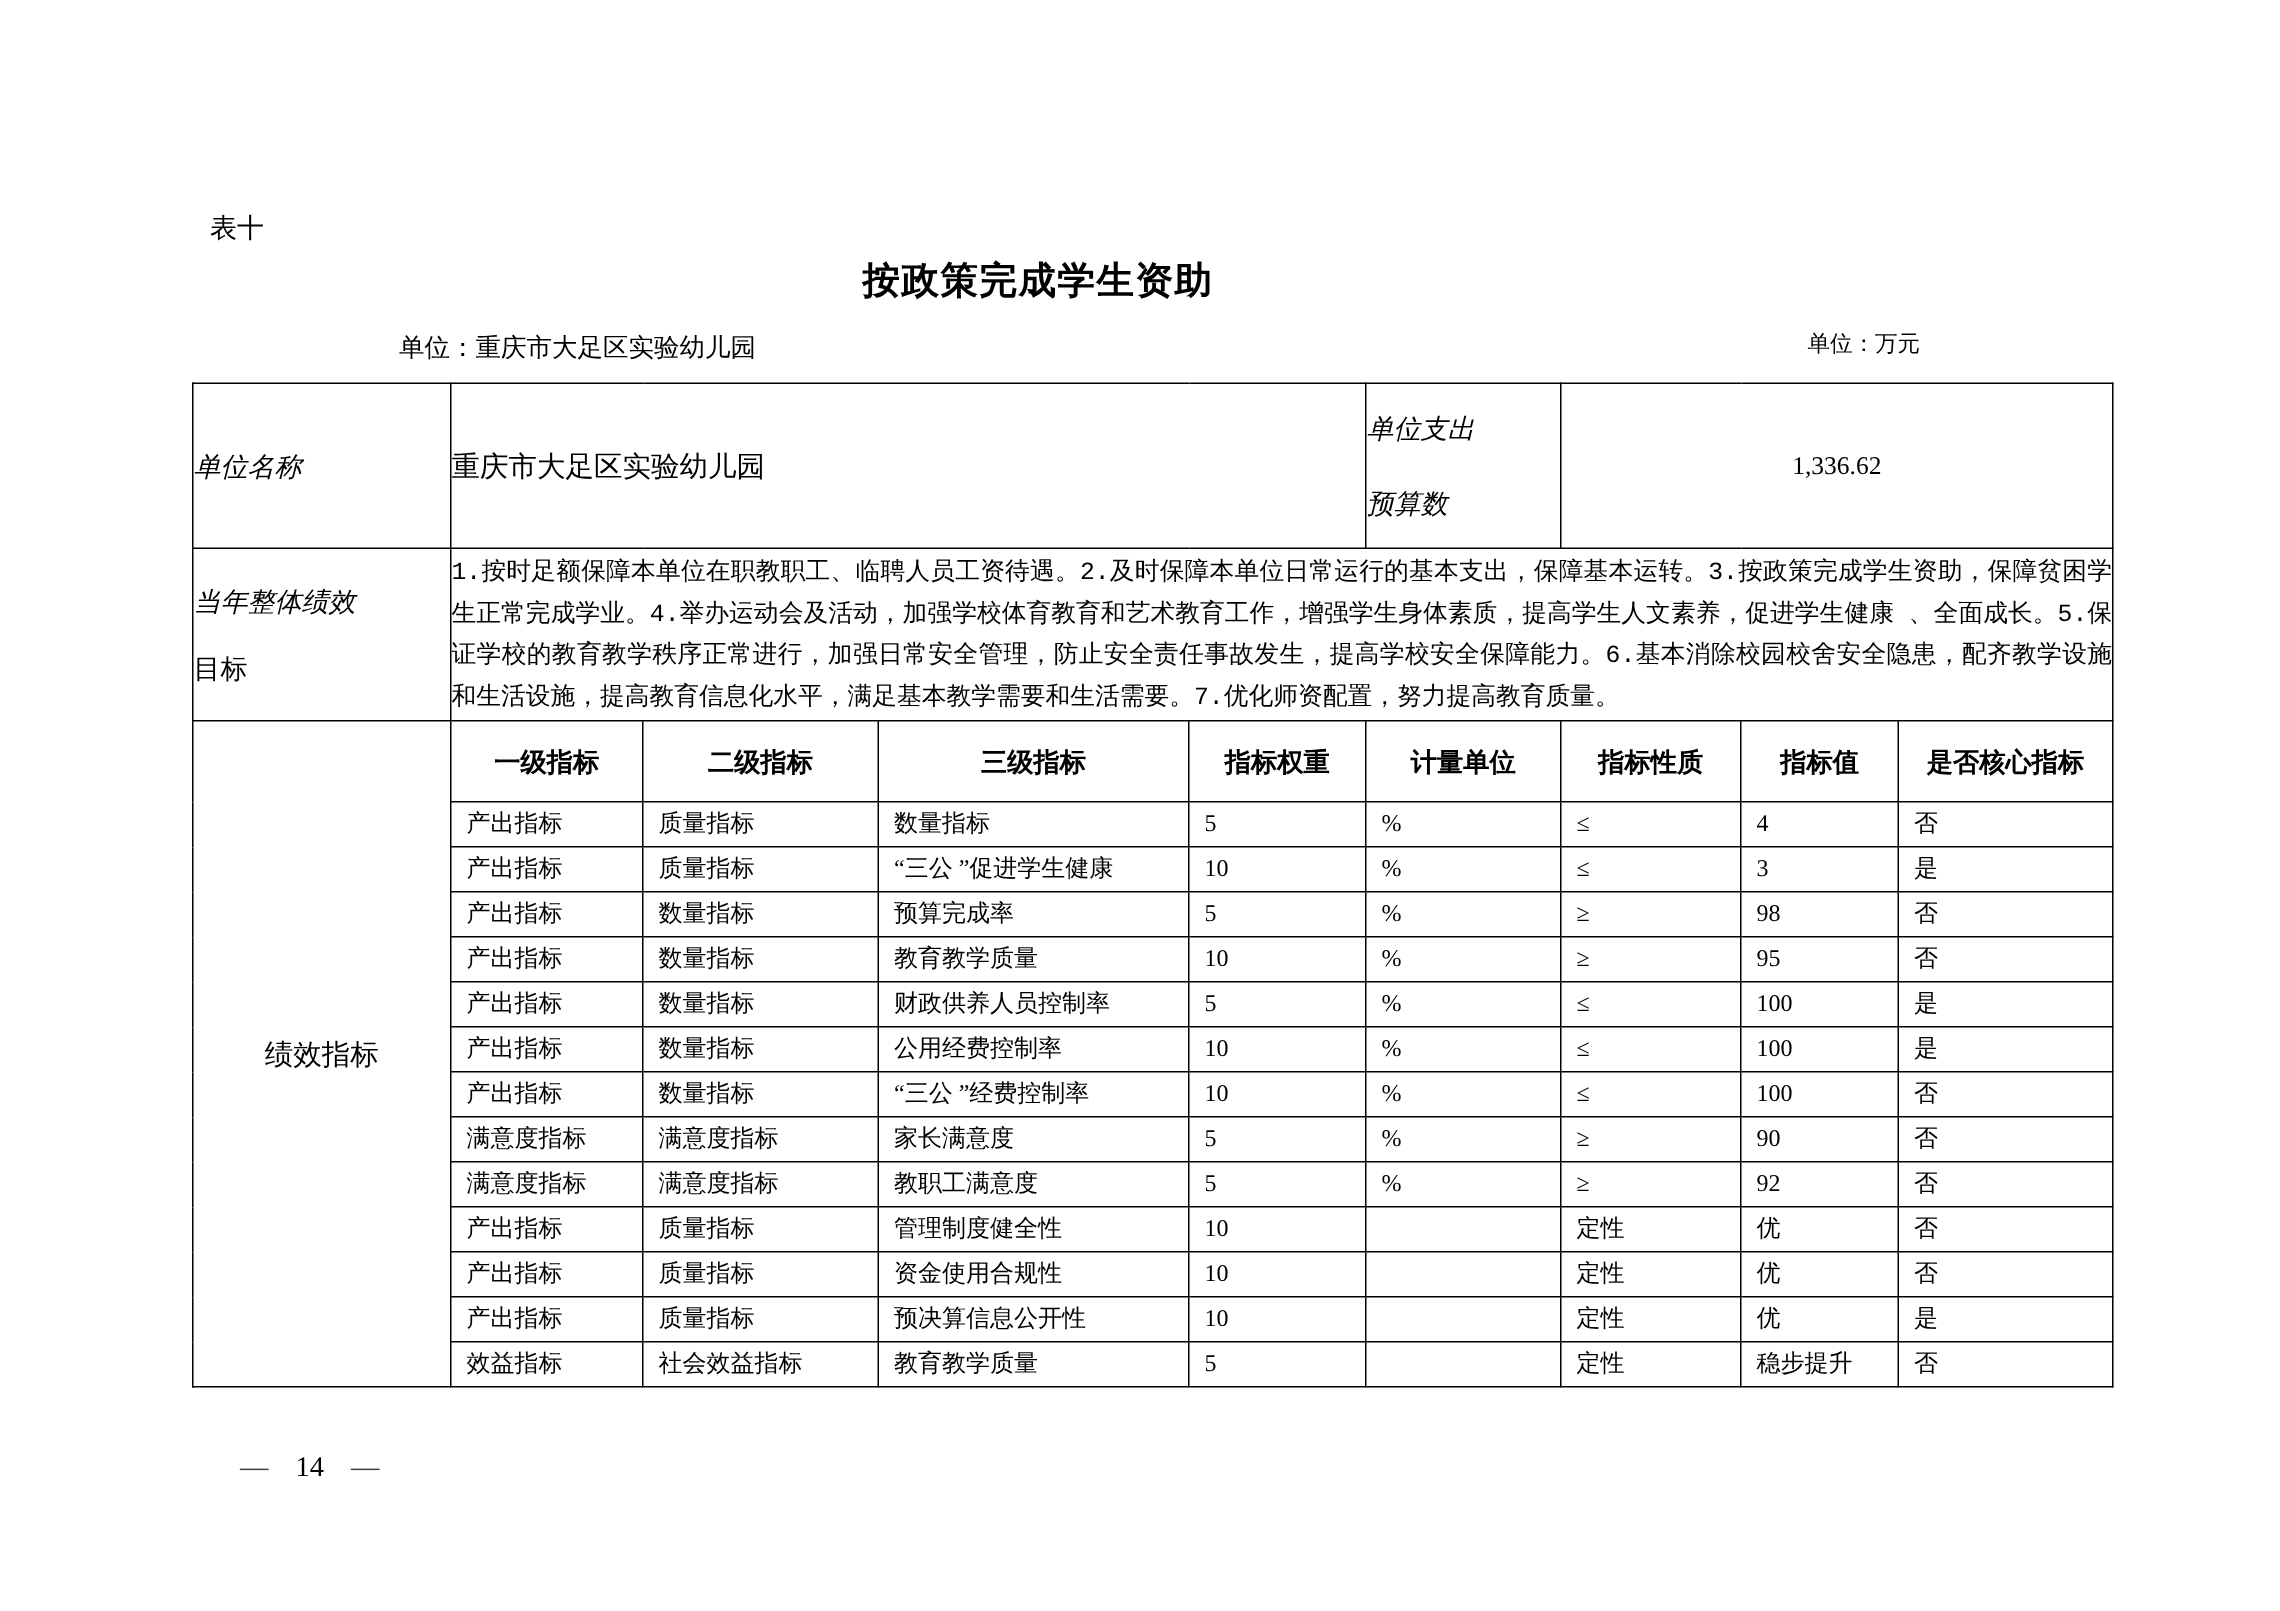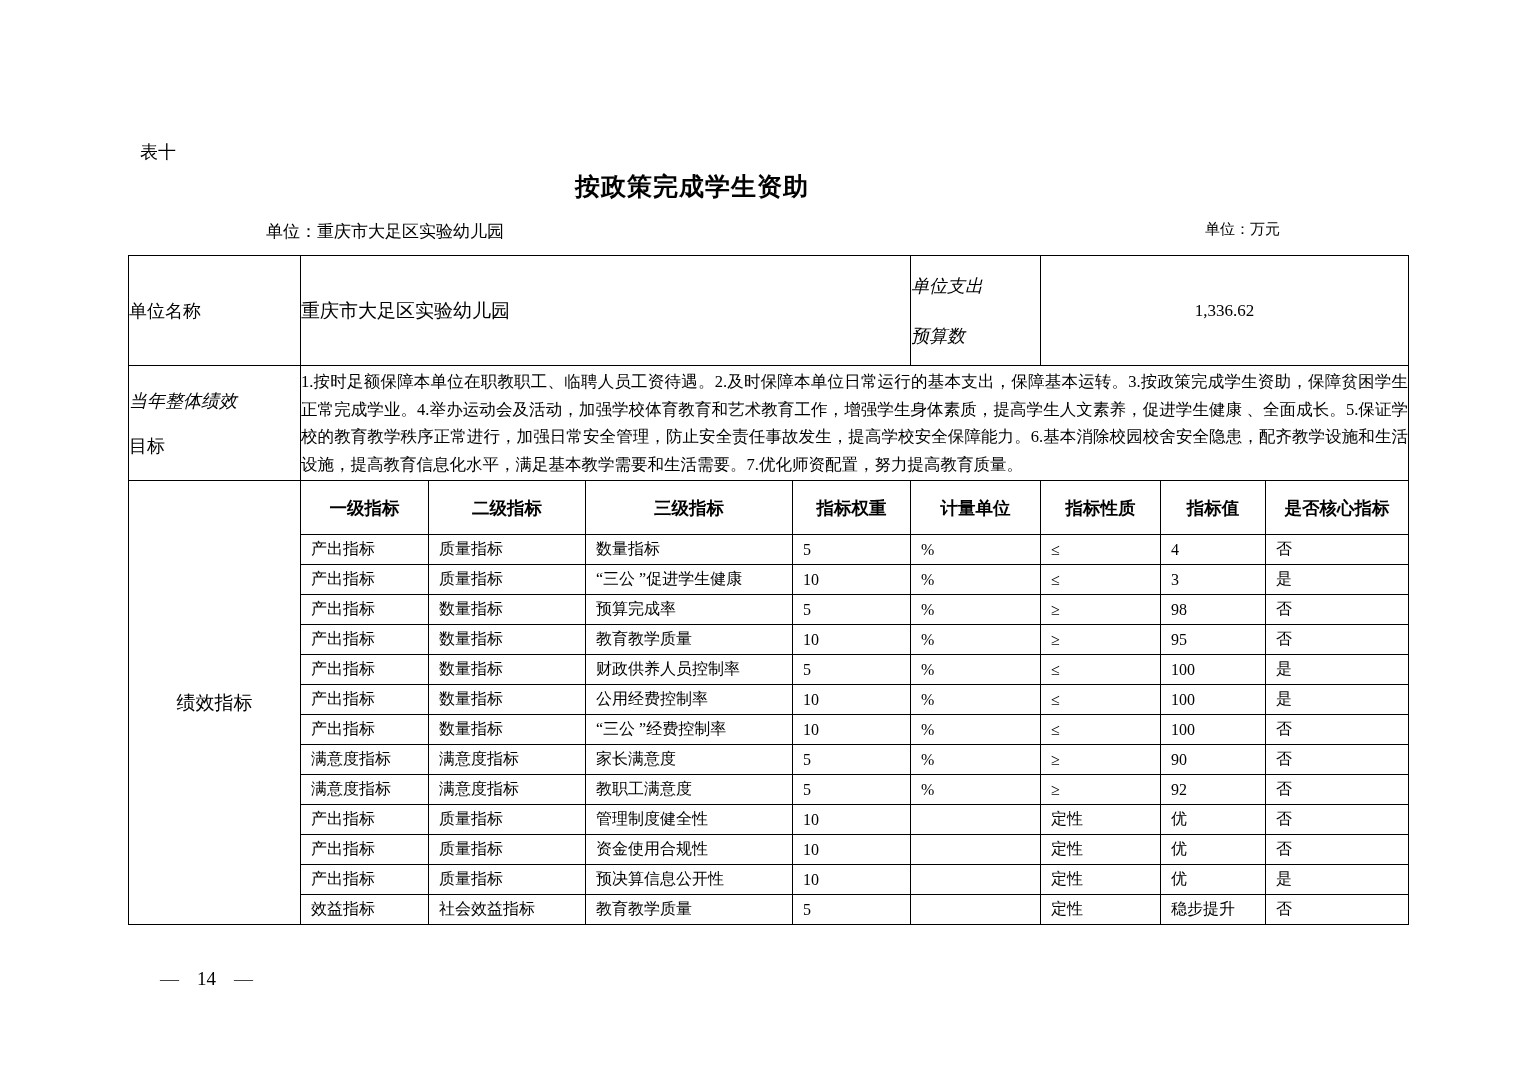--- a/index.html
+++ b/index.html
@@ -33,31 +33,31 @@
   }
   table.main td, table.main th {
     border:1.5px solid #000; padding:0;
     font-weight:normal; vertical-align:middle;
     overflow:hidden;
   }
   tr.r1 { height:110px; }
   tr.r2 { height:115px; }
   tr.rh { height:54px; }
   tr.rd { height:30px; }
-  td.cell-unit-name-label { padding-left:12px; font-weight:bold; font-size:18px; }
+  td.cell-unit-name-label { padding-left:12px; font-weight:bold; font-size:18px;font-style:italic; }
   td.cell-unit-name-value { padding-left:14px; font-weight:bold; font-size:19px; }
   td.cell-budget-label { text-align:left; font-weight:bold; font-size:18px;font-style:italic; }
   td.cell-budget-label .l1 { margin-bottom:26px; }
   td.cell-budget-value { text-align:center; font-size:17px; }
   td.cell-goal-label { padding-left:12px; font-weight:bold; font-size:18px; vertical-align:middle; }
   td.cell-goal-label .l1 { margin-bottom:21px;font-style:italic; }
   td.cell-goal-text {
     padding:4px 10px 4px 10px;
     font-size:16.5px; line-height:27.5px;
-    text-align:justify; vertical-align:top;
+    text-align:justify; vertical-align:top;font-family:Liberation Mono, monospace;
   }
   td.cell-section-label { text-align:center; font-weight:bold; font-size:19px; }
   tr.rh th { font-weight:bold; font-size:17.5px; text-align:center;margin-top:12px; }
   tr.rd td { padding-left:10px; font-size:16px; }
   .page-number {
     position:absolute; left:160px; top:968px;
     font-size:19px; display:inline-flex; gap:18px; align-items:center;
   }
   .page-number .dash { color:#3a3a3a; }
 </style>

